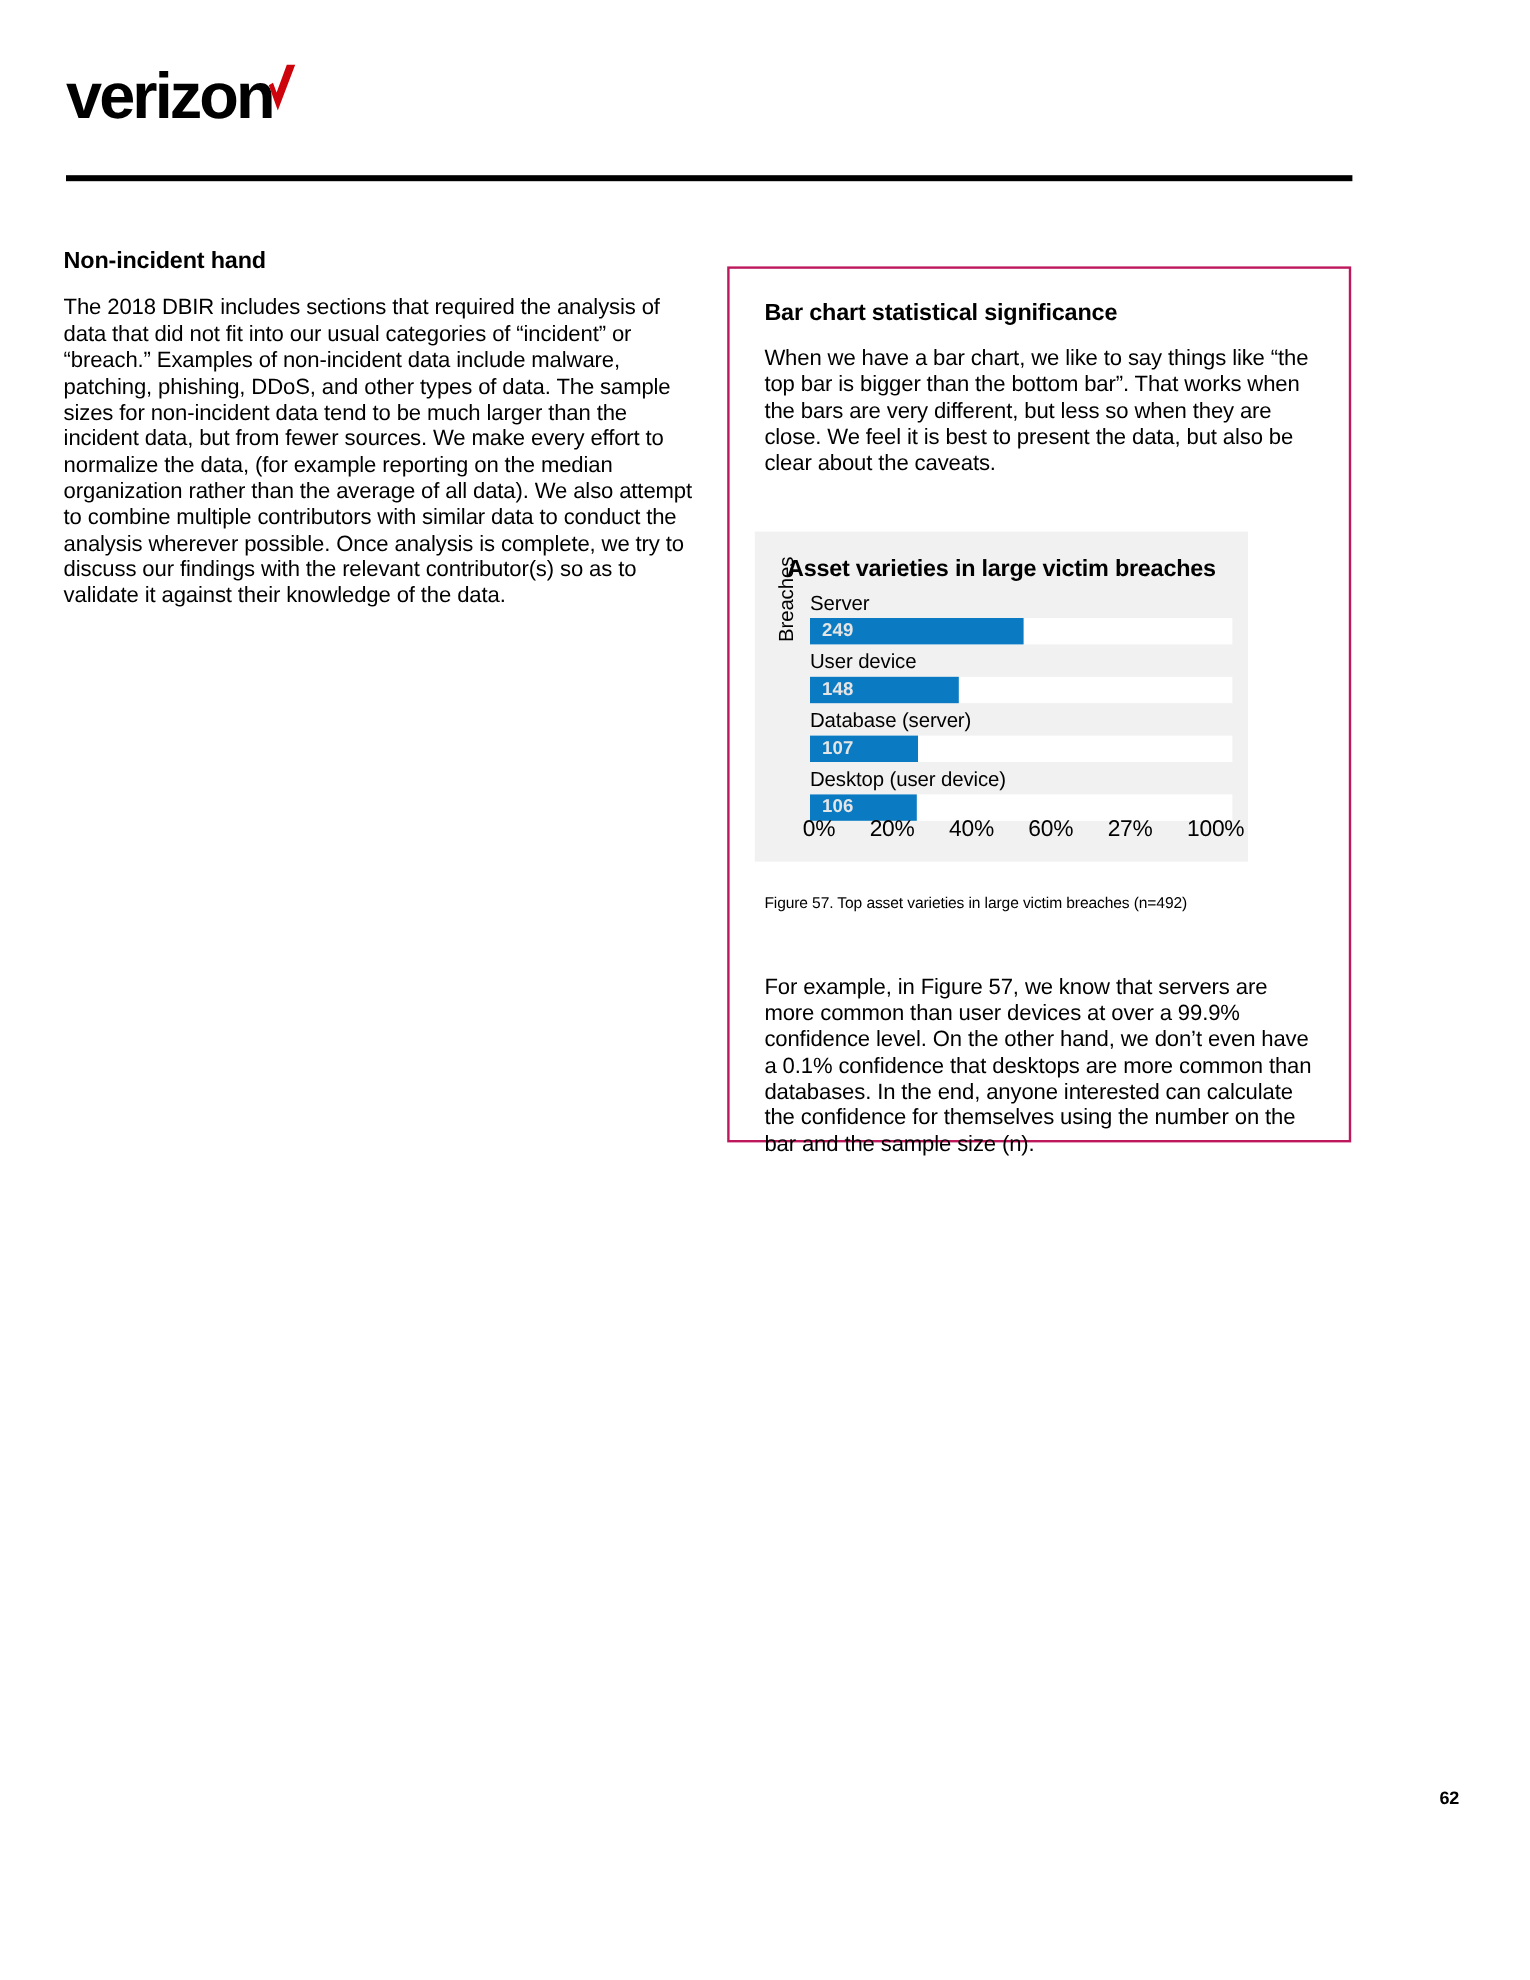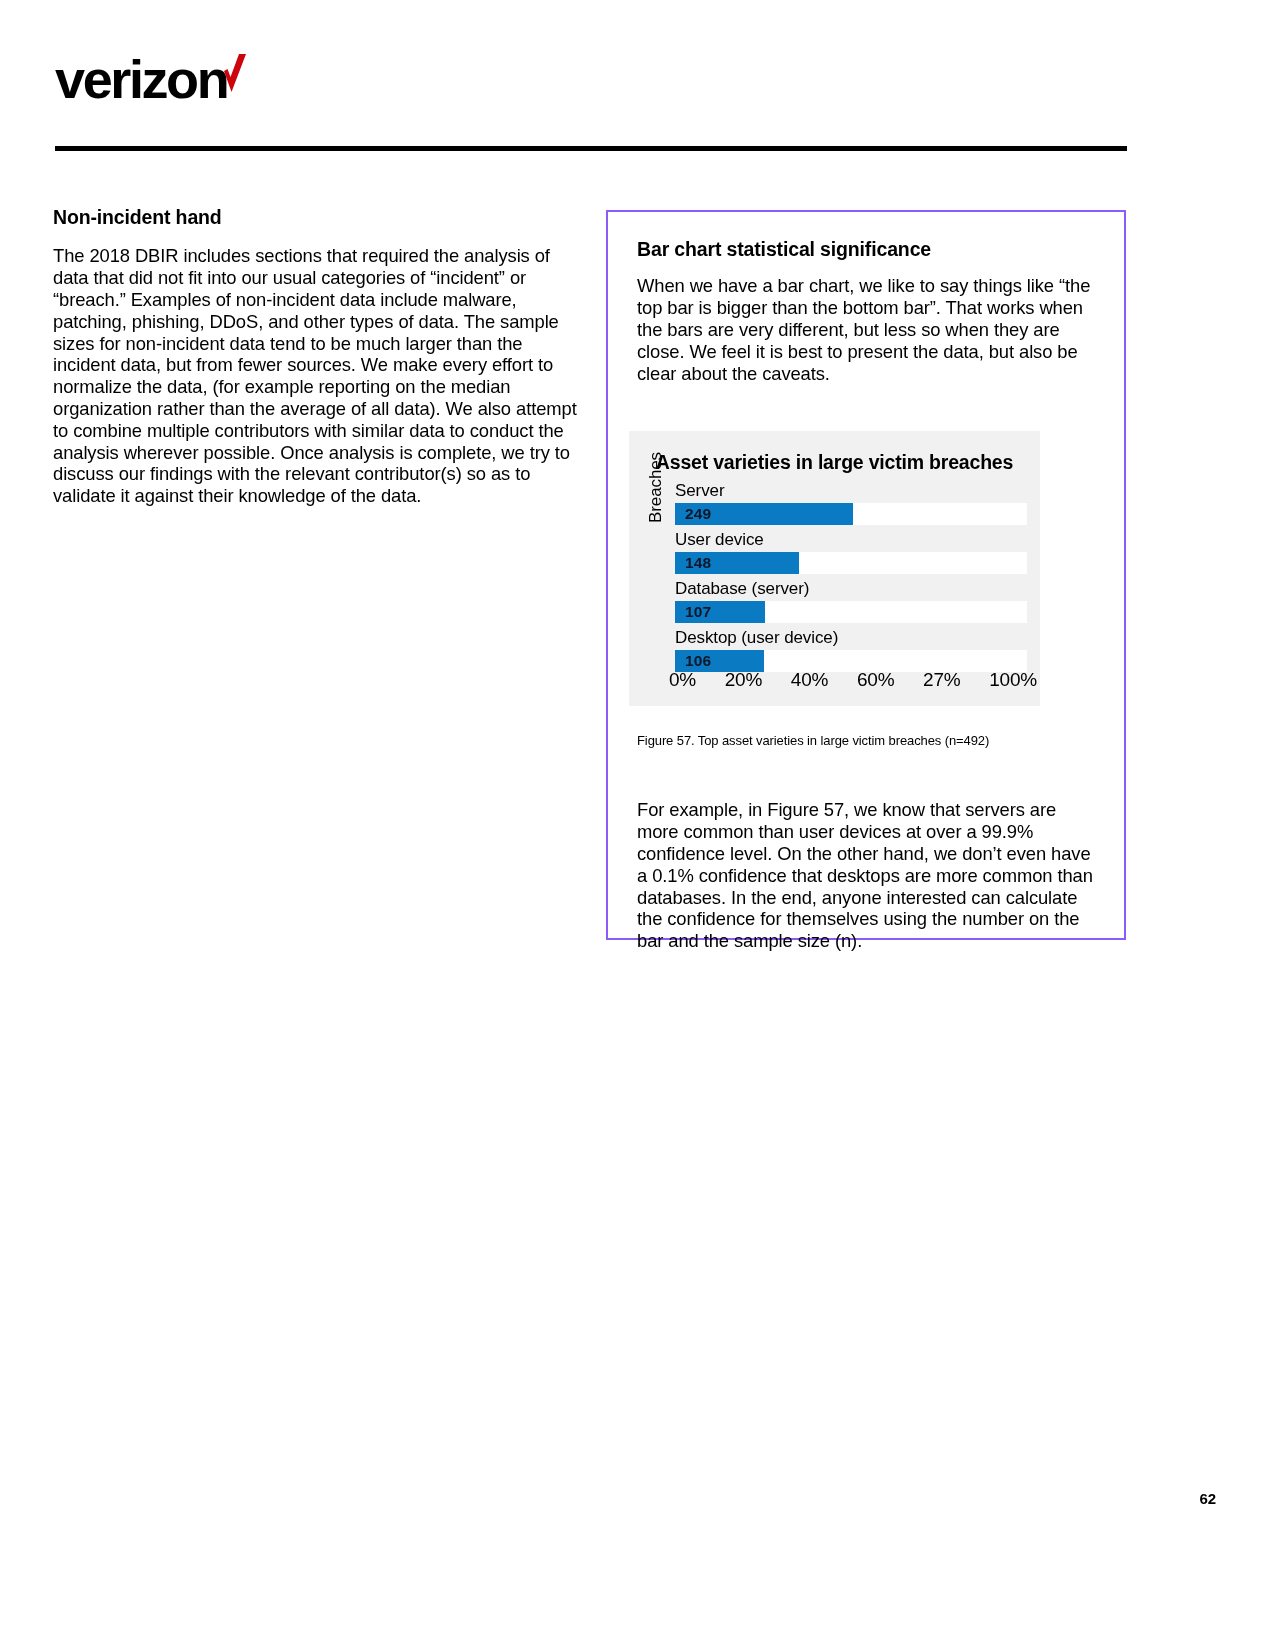--- a/index.html
+++ b/index.html
@@ -51,24 +51,24 @@
     font-size: 18.4px;
     line-height: 21.8px;
     margin: 0;
     letter-spacing: -0.1px;
   }
 
   
   #callout-box {
     position: absolute;
     left: 606px;
-    top: 210px;
+    top: 222px;
     width: 520px;
     height: 730px;
-    border: 2px solid #8b5cf6;
+    border: 2px solid #be185d;
     box-sizing: border-box;
   }
   #callout-inner {
     position: absolute;
     left: 29px;
     top: 26px;
     width: 462px;
   }
   .callout-heading {
     font-size: 19.5px;
@@ -142,21 +142,21 @@
     bottom: 0;
     background: #0a7bc2;
   }
   .bar-value {
     position: absolute;
     left: 10px;
     top: 0;
     line-height: 22px;
     font-size: 15.5px;
     font-weight: bold;
-    color: #0f172a;
+    color: #e5e5e5;
     letter-spacing: 0.1px;
   }
   #chart-xaxis {
     position: absolute;
     left: 46px;
     right: 13px;
     top: 238px;
     display: flex;
     justify-content: space-between;
     font-size: 19px;

